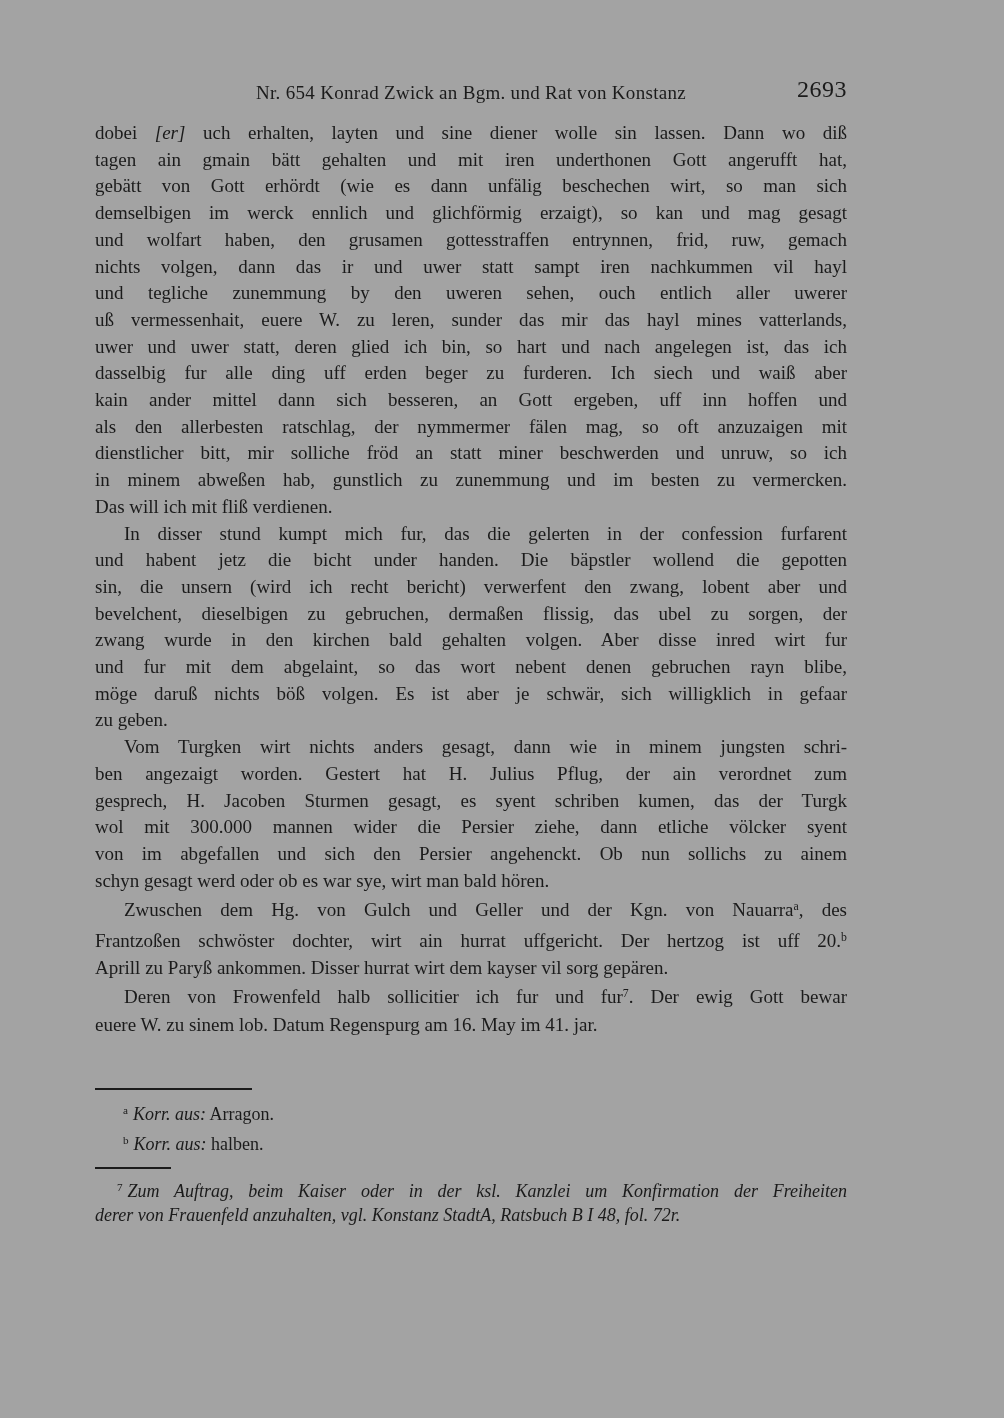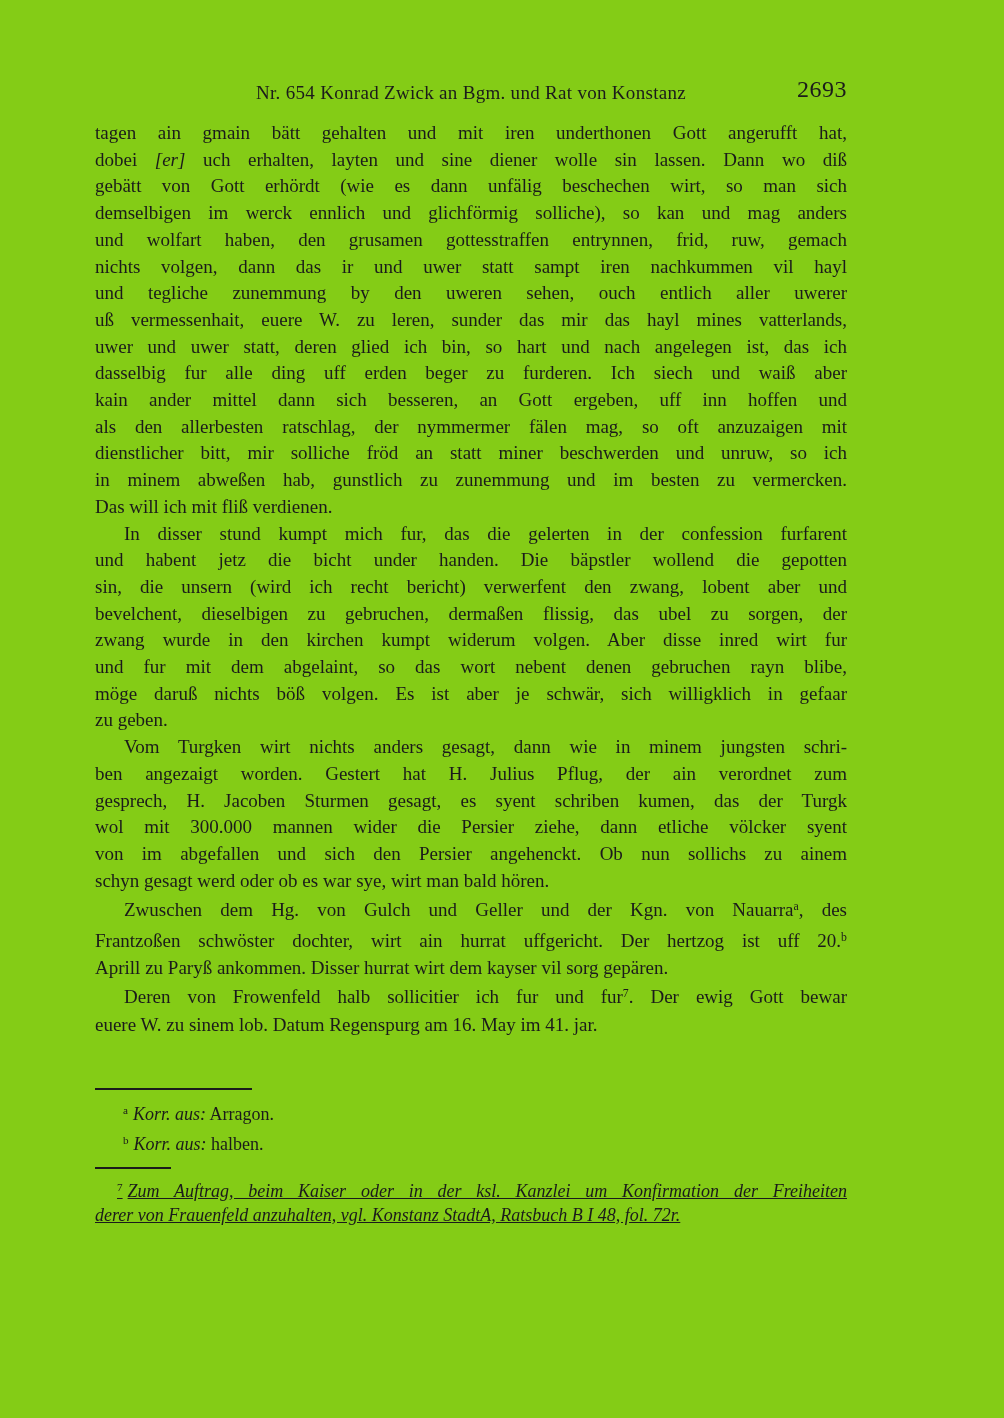--- a/index.html
+++ b/index.html
@@ -1,77 +1,77 @@
 <!DOCTYPE html>
 <html><head>
 <meta charset="utf-8">
 <style>
   html, body { margin: 0; padding: 0; }
   body { width: 1004px; height: 1418px; background: #ffffff; }
   .page {
     position: relative; width: 1004px; height: 1418px;
     font-family: "Liberation Serif", "DejaVu Serif", serif;
-    color: #1b1b1b; overflow: hidden; background: #84cc16;
+    color: #1b1b1b; overflow: hidden; background: #a3a3a3;
   }
   .text-col { position: absolute; left: 95px; top: 0; width: 752px; }
   .running-header { position: relative; margin-top: 82px; height: 26px; text-align: center; font-size: 19px; }
   .header-title { display: inline-block; letter-spacing: 0.3px; }
   .page-number { position: absolute; right: 0; top: -6px; font-size: 24px; letter-spacing: 0.5px; }
   .body-text { margin-top: 12px; font-size: 19px; line-height: 26.7px; }
   .paragraph { margin: 0; }
   .line { text-align: justify; text-align-last: justify; text-justify: inter-word; }
   .line.last { text-align-last: left; }
   .line.indent { text-indent: 29px; }
   .it { font-style: italic; }
   .sup { font-size: 0.62em; vertical-align: 0.55em; }
   .footnotes { margin-top: 50px; font-size: 18px; }
   .fn-rule { border-top: 2px solid #1b1b1b; height: 0; }
   .rule-apparatus { width: 157px; margin-bottom: 7px; }
   .rule-commentary { width: 76px; margin-top: 9px; margin-bottom: 6px; }
   .apparatus { line-height: 26px; margin-top: 7px; }
   .apparatus .line.indent { text-indent: 28px; }
-  .commentary { line-height: 24px; text-decoration: underline; }
+  .commentary { line-height: 24px; }
   .commentary .line.indent { text-indent: 22px; }
   .apparatus .sup, .commentary .sup { margin-right: 5px; }
 </style>
 </head>
 <body style="background: rgb(255, 255, 255);">
 
 <div class="page" style="color: rgb(27, 27, 27);">
   <div class="text-col">
 
     <div class="running-header">
       <span class="header-title">Nr. 654 Konrad Zwick an Bgm. und Rat von Konstanz</span>
       <span class="page-number">2693</span>
     </div>
 
     <div class="body-text" id="body-text">
         <div class="paragraph">
+          <div class="line"><span>dobei </span><span class="it">[er]</span><span> uch erhalten, layten und sine diener wolle sin lassen. Dann wo diß</span></div>
           <div class="line"><span>tagen ain gmain bätt gehalten und mit iren underthonen Gott angerufft hat,</span></div>
-          <div class="line"><span>dobei </span><span class="it">[er]</span><span> uch erhalten, layten und sine diener wolle sin lassen. Dann wo diß</span></div>
           <div class="line"><span>gebätt von Gott erhördt (wie es dann unfälig beschechen wirt, so man sich</span></div>
-          <div class="line"><span>demselbigen im werck ennlich und glichförmig solliche), so kan und mag anders</span></div>
+          <div class="line"><span>demselbigen im werck ennlich und glichförmig erzaigt), so kan und mag gesagt</span></div>
           <div class="line"><span>und wolfart haben, den grusamen gottesstraffen entrynnen, frid, ruw, gemach</span></div>
           <div class="line"><span>nichts volgen, dann das ir und uwer statt sampt iren nachkummen vil hayl</span></div>
           <div class="line"><span>und tegliche zunemmung by den uweren sehen, ouch entlich aller uwerer</span></div>
           <div class="line"><span>uß vermessenhait, euere W. zu leren, sunder das mir das hayl mines vatterlands,</span></div>
           <div class="line"><span>uwer und uwer statt, deren glied ich bin, so hart und nach angelegen ist, das ich</span></div>
           <div class="line"><span>dasselbig fur alle ding uff erden beger zu furderen. Ich siech und waiß aber</span></div>
           <div class="line"><span>kain ander mittel dann sich besseren, an Gott ergeben, uff inn hoffen und</span></div>
           <div class="line"><span>als den allerbesten ratschlag, der nymmermer fälen mag, so oft anzuzaigen mit</span></div>
           <div class="line"><span>dienstlicher bitt, mir solliche fröd an statt miner beschwerden und unruw, so ich</span></div>
           <div class="line"><span>in minem abweßen hab, gunstlich zu zunemmung und im besten zu vermercken.</span></div>
           <div class="line last"><span>Das will ich mit fliß verdienen.</span></div>
         </div>
         <div class="paragraph">
           <div class="line indent"><span>In disser stund kumpt mich fur, das die gelerten in der confession furfarent</span></div>
           <div class="line"><span>und habent jetz die bicht under handen. Die bäpstler wollend die gepotten</span></div>
           <div class="line"><span>sin, die unsern (wird ich recht bericht) verwerfent den zwang, lobent aber und</span></div>
           <div class="line"><span>bevelchent, dieselbigen zu gebruchen, dermaßen flissig, das ubel zu sorgen, der</span></div>
-          <div class="line"><span>zwang wurde in den kirchen kumpt widerum volgen. Aber disse inred wirt fur</span></div>
+          <div class="line"><span>zwang wurde in den kirchen bald gehalten volgen. Aber disse inred wirt fur</span></div>
           <div class="line"><span>und fur mit dem abgelaint, so das wort nebent denen gebruchen rayn blibe,</span></div>
           <div class="line"><span>möge daruß nichts böß volgen. Es ist aber je schwär, sich willigklich in gefaar</span></div>
           <div class="line last"><span>zu geben.</span></div>
         </div>
         <div class="paragraph">
           <div class="line indent"><span>Vom Turgken wirt nichts anders gesagt, dann wie in minem jungsten schri-</span></div>
           <div class="line"><span>ben angezaigt worden. Gestert hat H. Julius Pflug, der ain verordnet zum</span></div>
           <div class="line"><span>gesprech, H. Jacoben Sturmen gesagt, es syent schriben kumen, das der Turgk</span></div>
           <div class="line"><span>wol mit 300.000 mannen wider die Persier ziehe, dann etliche völcker syent</span></div>
           <div class="line"><span>von im abgefallen und sich den Persier angehenckt. Ob nun sollichs zu ainem</span></div>

